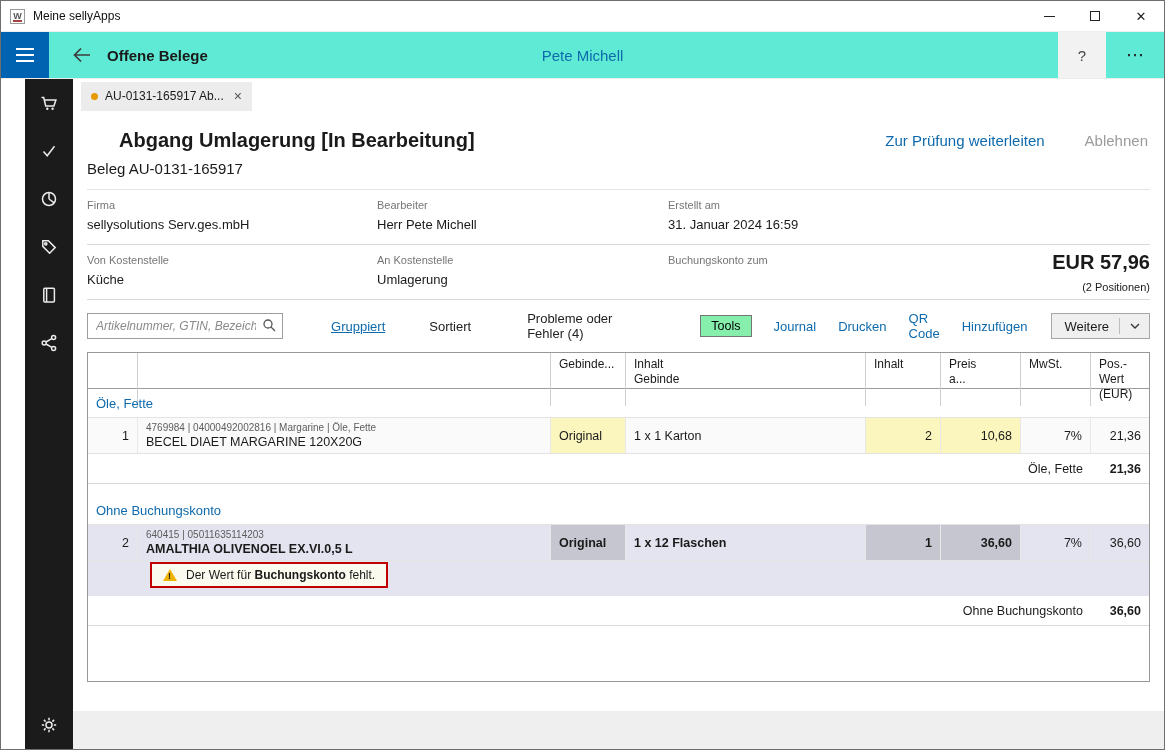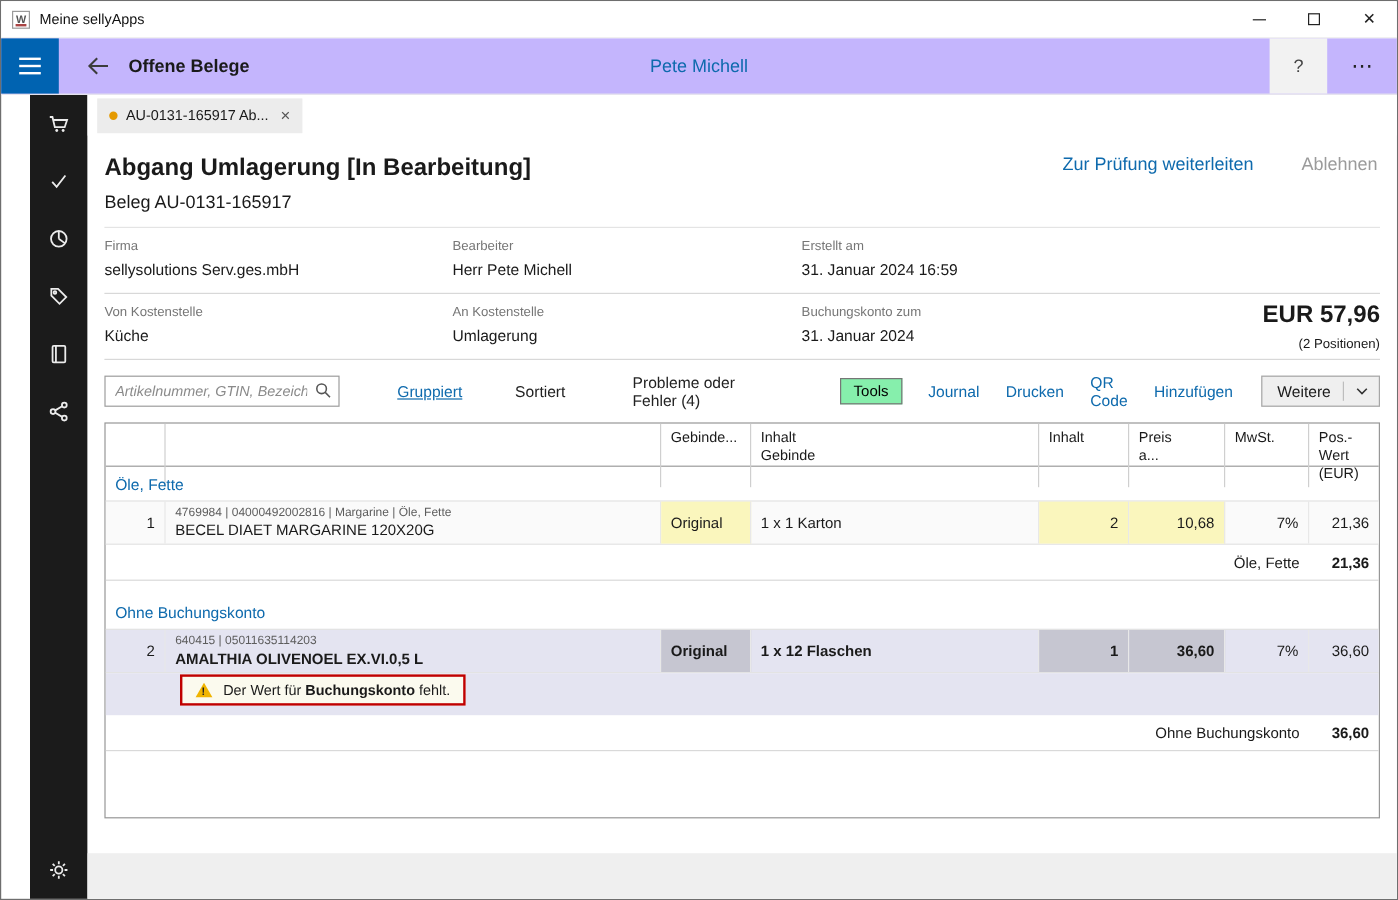--- a/index.html
+++ b/index.html
@@ -13,21 +13,21 @@
   .app-icon { width:15px; height:15px; margin:0 8px 0 9px; border:1px solid #9a9a9a; font-size:9px; font-weight:bold; color:#555;
               display:flex; align-items:center; justify-content:center; position:relative; }
   .app-icon::after { content:""; position:absolute; left:2px; right:2px; bottom:1px; height:2px; background:#a94444; }
   .titlebar-title { font-size:12px; color:#111; }
   .win-controls { margin-left:auto; display:flex; height:100%; }
   .win-btn { width:46px; height:100%; display:flex; align-items:center; justify-content:center; font-size:13px; color:#222; cursor:default; }
   .min-glyph { width:11px; height:1px; background:#222; display:block; }
   .max-glyph { width:10px; height:10px; border:1px solid #222; display:block; }
 
   
-  .appbar { flex:0 0 46px; display:flex; align-items:center; background:#c4b5fd; position:relative; border-bottom:1px solid #ececec; }
+  .appbar { flex:0 0 46px; display:flex; align-items:center; background:#5eead4; position:relative; border-bottom:1px solid #ececec; }
   .hamburger { width:48px; height:46px; background:var(--menu_blue,#0063b1); display:flex; flex-direction:column; justify-content:center; align-items:center; gap:4px; }
   .hbar { width:18px; height:2px; background:#fff; display:block; }
   .back { margin-left:22px; display:flex; align-items:center; }
   .appbar-title { font-size:15px; font-weight:bold; margin-left:14px; }
   .appbar-user { position:absolute; left:50%; transform:translateX(-50%); color:var(--accent,#0e6aad); font-size:15px; }
   .appbar-right { margin-left:auto; display:flex; height:100%; }
   .help-btn { width:48px; height:100%; background:#f2f2f2; display:flex; align-items:center; justify-content:center; font-size:15px; color:#444; }
   .more-btn { width:58px; height:100%; display:flex; align-items:center; justify-content:center; font-size:18px; color:#222; }
 
   
@@ -39,21 +39,21 @@
   .content { flex:1; display:flex; flex-direction:column; min-width:0; background:#fff; }
 
   
   .tabbar { flex:0 0 34px; display:flex; align-items:center; padding-left:8px; background:#fff; }
   .tab { display:inline-flex; align-items:center; gap:7px; background:#ececec; height:29px; padding:0 10px; font-size:12px; }
   .tab-dot { width:7px; height:7px; border-radius:50%; background:var(--tab_dot,#e59a00); }
   .tab-close { color:#555; font-size:14px; margin-left:3px; }
 
   
   .doc { flex:1; padding:0 14px; min-height:0; }
-  .doc-titlerow { margin-top:16px; display:flex; align-items:flex-start; }
+  .doc-titlerow { margin-top:16px; display:flex; align-items:center;margin-left:32px; }
   .doc-titlerow h1 { font-size:20px; font-weight:bold; }
   .link-forward { margin-left:auto; color:var(--accent,#0e6aad); font-size:15px; cursor:pointer; }
   .link-reject { margin-left:40px; margin-right:2px; color:#9b9b9b; font-size:15px; cursor:pointer; }
   .doc-subtitle { margin-top:8px; font-size:15px; }
 
   .fields { margin-top:12px; border-top:1px solid #e4e4e4; }
   .field-row { display:grid; grid-template-columns:290px 291px 1fr; padding:9px 0 12px; border-bottom:1px solid #d8d8d8; position:relative; }
   .f-label { font-size:11px; color:#767676; }
   .f-value { font-size:13px; margin-top:6px; }
   .total-block { position:absolute; right:0; top:6px; text-align:right; }
@@ -230,21 +230,20 @@
             <div>
               <div class="f-label">Von Kostenstelle</div>
               <div class="f-value">Küche</div>
             </div>
             <div>
               <div class="f-label">An Kostenstelle</div>
               <div class="f-value">Umlagerung</div>
             </div>
             <div>
               <div class="f-label">Buchungskonto zum</div>
-              <div class="f-value">31. Januar 2024</div>
             </div>
             <div class="total-block">
               <div class="total-main">EUR 57,96</div>
               <div class="total-sub">(2 Positionen)</div>
             </div>
           </div>
         </div>
 
         <div class="toolbar">
           <div class="search-wrap">

